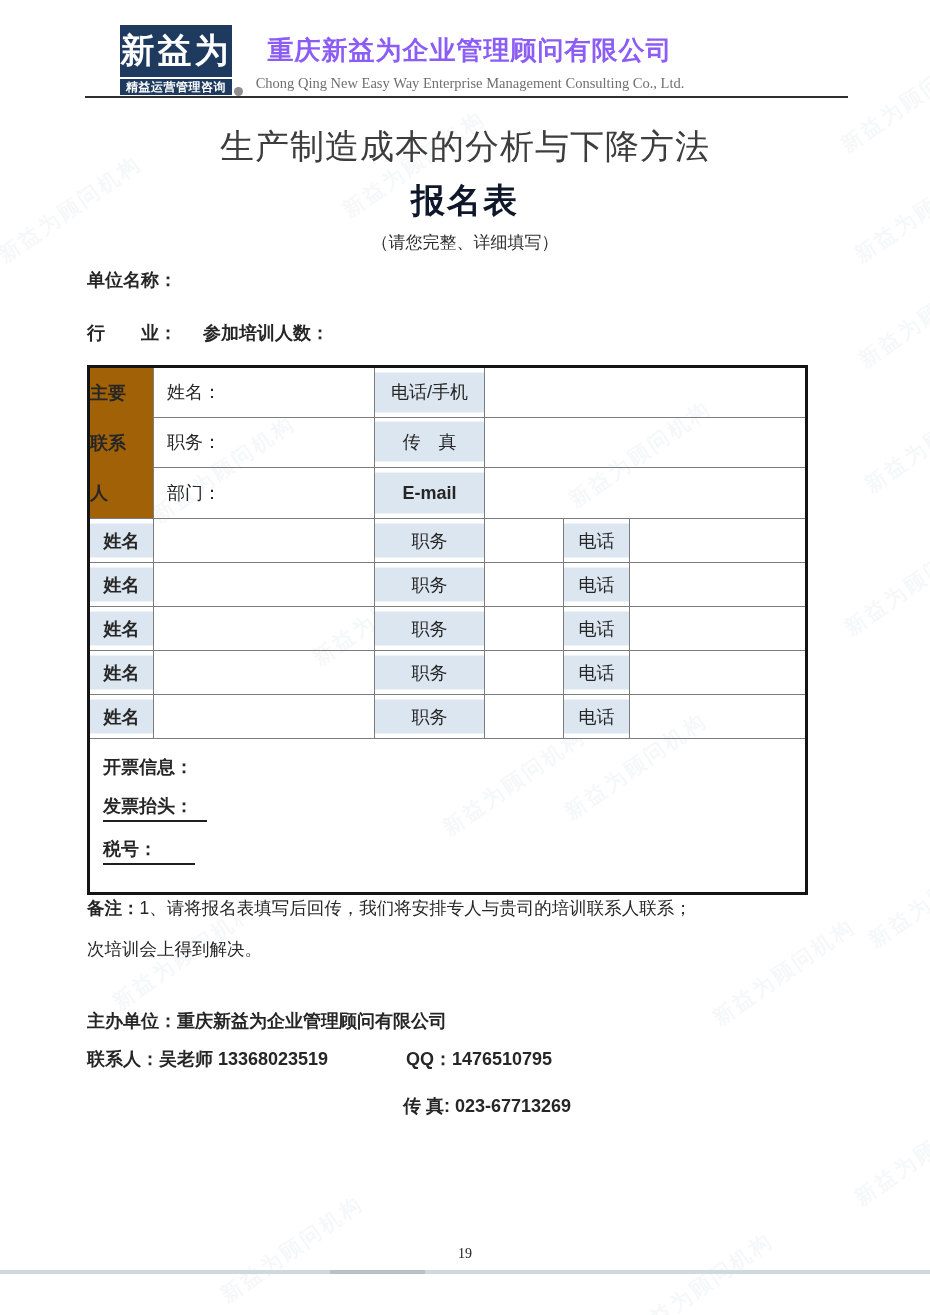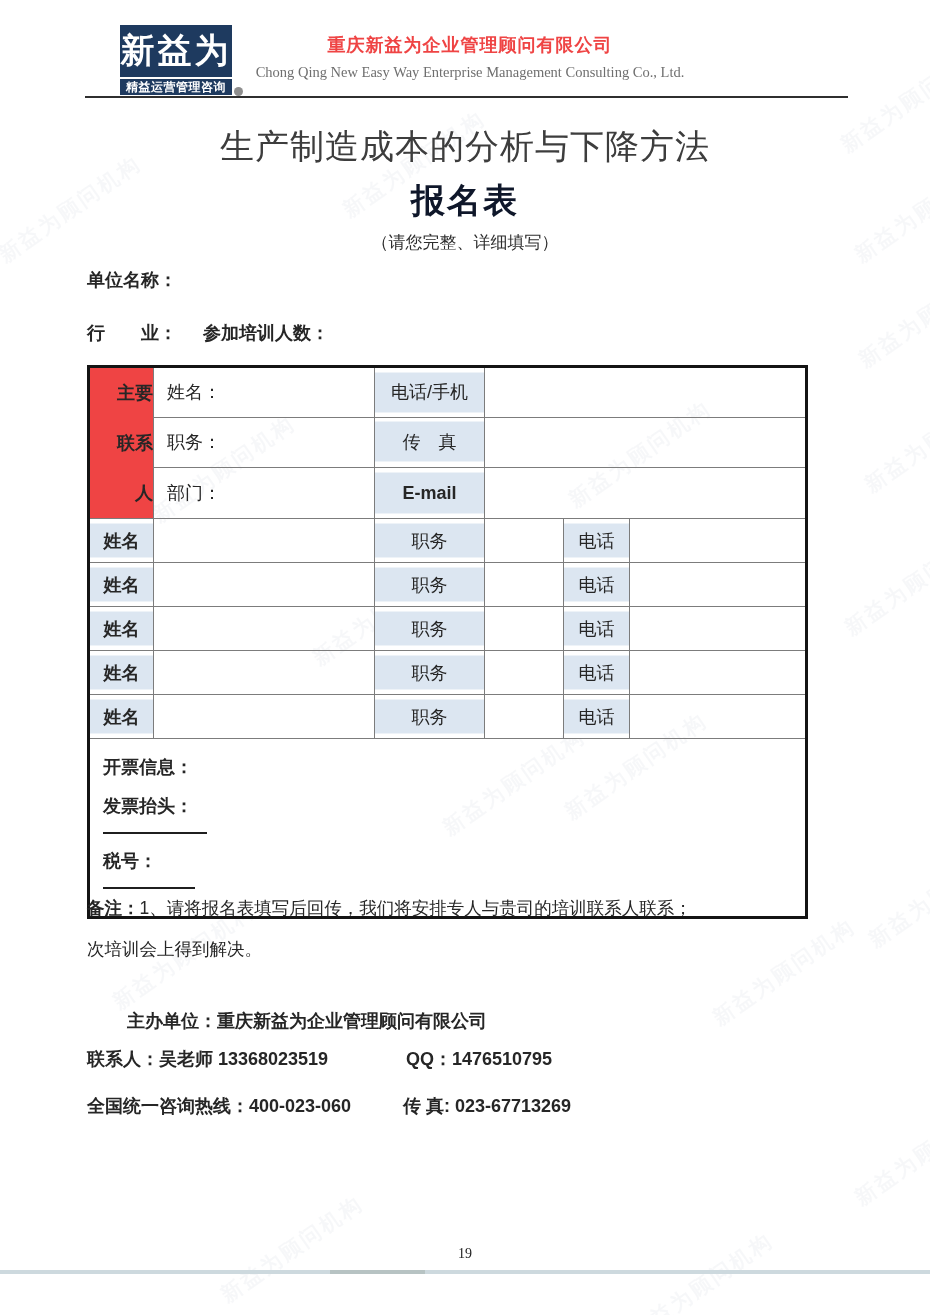--- a/index.html
+++ b/index.html
@@ -27,21 +27,21 @@
   .logo-brand {
     height:52px; display:flex; align-items:center; justify-content:center;
     color:#fff; font-size:34px; font-weight:bold; letter-spacing:3px;
   }
   .logo-tagline {
     height:18px; border-top:2px solid #fff; display:flex; align-items:center; justify-content:center;
     color:#fff; font-size:12px; font-weight:bold; letter-spacing:0.5px;
   }
   .logo-dot { left:234px; top:87px; width:9px; height:9px; border-radius:50%; background:#8e8e8e; }
   .header-names { left:245px; top:33px; width:450px; text-align:center; }
-  .company-cn { font-size:18px; font-weight:bold; color:#ef4444; letter-spacing:1px; }
+  .company-cn { font-size:26px; font-weight:bold; color:#8b5cf6; letter-spacing:1px; }
   .company-en { margin-top:7px; font-family:"Liberation Serif", serif; font-size:14.5px; color:#6f6f6f; }
   .header-rule { left:85px; top:96px; width:763px; height:2px; background:#2f2f2f; }
 
   
   .title-line1 { top:124px; left:0; width:930px; text-align:center;
     font-size:34px; font-weight:normal; color:#3d3d3d; letter-spacing:1px; }
   .title-line2 { top:178px; left:0; width:930px; text-align:center;
     font-size:34px; font-weight:bold; color:#0f172a; letter-spacing:2px; }
   .title-note { top:231px; left:0; width:930px; text-align:center; font-size:17px; color:#2e2e2e; }
 
@@ -49,42 +49,42 @@
   .company-field { left:87px; top:268px; font-size:18px; font-weight:bold; }
   .industry-field { left:87px; top:321px; font-size:18px; font-weight:bold; }
   .attendees-label { margin-left:26px; }
 
   
   .reg-table { position:absolute; left:87px; top:365px; border-collapse:collapse; table-layout:fixed;
     width:718px; border:3px solid #141414; }
   .reg-table td { border:1px solid #7c7c7c; font-size:18px; overflow:hidden; }
   .c1{width:65px;} .c2{width:221px;} .c3{width:110px;} .c4{width:79px;} .c5{width:66px;} .c6{width:177px;}
   tr.r50 { height:50px; } tr.r49 { height:44px; }
-  .grp-cell { background:#ef4444; text-align:right; font-weight:bold; vertical-align:middle; }
+  .grp-cell { background:#a16207; text-align:left; font-weight:bold; vertical-align:middle; }
   .grp-cell div { line-height:50px; }
   .lbl-left { padding-left:13px; vertical-align:middle; }
   .lbl-blue {
     text-align:center; vertical-align:middle;
     background:linear-gradient(#fff 0 4px, #dce6f1 4px calc(100% - 5px), #fff calc(100% - 5px) 100%);
   }
   .lbl-bold { font-weight:bold; }
   .invoice-cell { vertical-align:top; padding:12px 13px; height:119px; }
   .inv-line { font-weight:bold; font-size:18px; margin-top:4px; margin-bottom:15px; }
-  .underlined { border-bottom:2px solid #1f1f1f; padding-bottom:14px; display:inline-block; }
+  .underlined { border-bottom:2px solid #1f1f1f; padding-bottom:2px; display:inline-block; }
   .pad-short { padding-right:14px; } .pad-long { padding-right:38px; }
 
   
   .notes-block { left:87px; top:894px; width:768px; font-size:17.5px; line-height:28px; }
   .notes-line { margin-top:0; }
   .notes-line + .notes-line { margin-top:13px; }
   .notes-label { font-weight:bold; }
   .indent { padding-left:52px; display:block; }
 
   
-  .org-line { left:87px; top:1009px; font-size:18px; font-weight:bold;margin-left:40px; }
+  .org-line { left:87px; top:1009px; font-size:18px; font-weight:bold; }
   .contact-line { left:87px; top:1047px; width:760px; height:24px; font-size:18px; font-weight:bold; }
   .contact-line .pos2 { position:absolute; left:319px; top:0; }
   .hotline-line { left:87px; top:1094px; width:760px; height:24px; font-size:18px; font-weight:bold; }
   .hotline-line .pos2 { position:absolute; left:316px; top:0; }
 
   
   .page-number { top:1246px; left:0; width:930px; text-align:center;
     font-family:"Liberation Serif", serif; font-size:14px; color:#222; }
   .footer-bar { left:0; top:1270px; width:930px; height:4px; background:#cdd9de; }
   .footer-bar-dark { left:330px; top:1270px; width:95px; height:4px; background:#b7c3c3; }
@@ -225,19 +225,18 @@
     <span>次培训会上得到解决。</span>
   </div>
 </div>
 
 <div class="abs org-line">主办单位：重庆新益为企业管理顾问有限公司</div>
 <div class="abs contact-line">
   <span>联系人：吴老师 13368023519</span>
   <span class="pos2">QQ：1476510795</span>
 </div>
 <div class="abs hotline-line">
-  <span>全国统一咨询热线：400-023-060</span>
   <span class="pos2">传 真: 023-67713269</span>
 </div>
 
 <div class="abs page-number">19</div>
 <div class="abs footer-bar"></div>
 <div class="abs footer-bar-dark"></div>
 
 </body></html>

